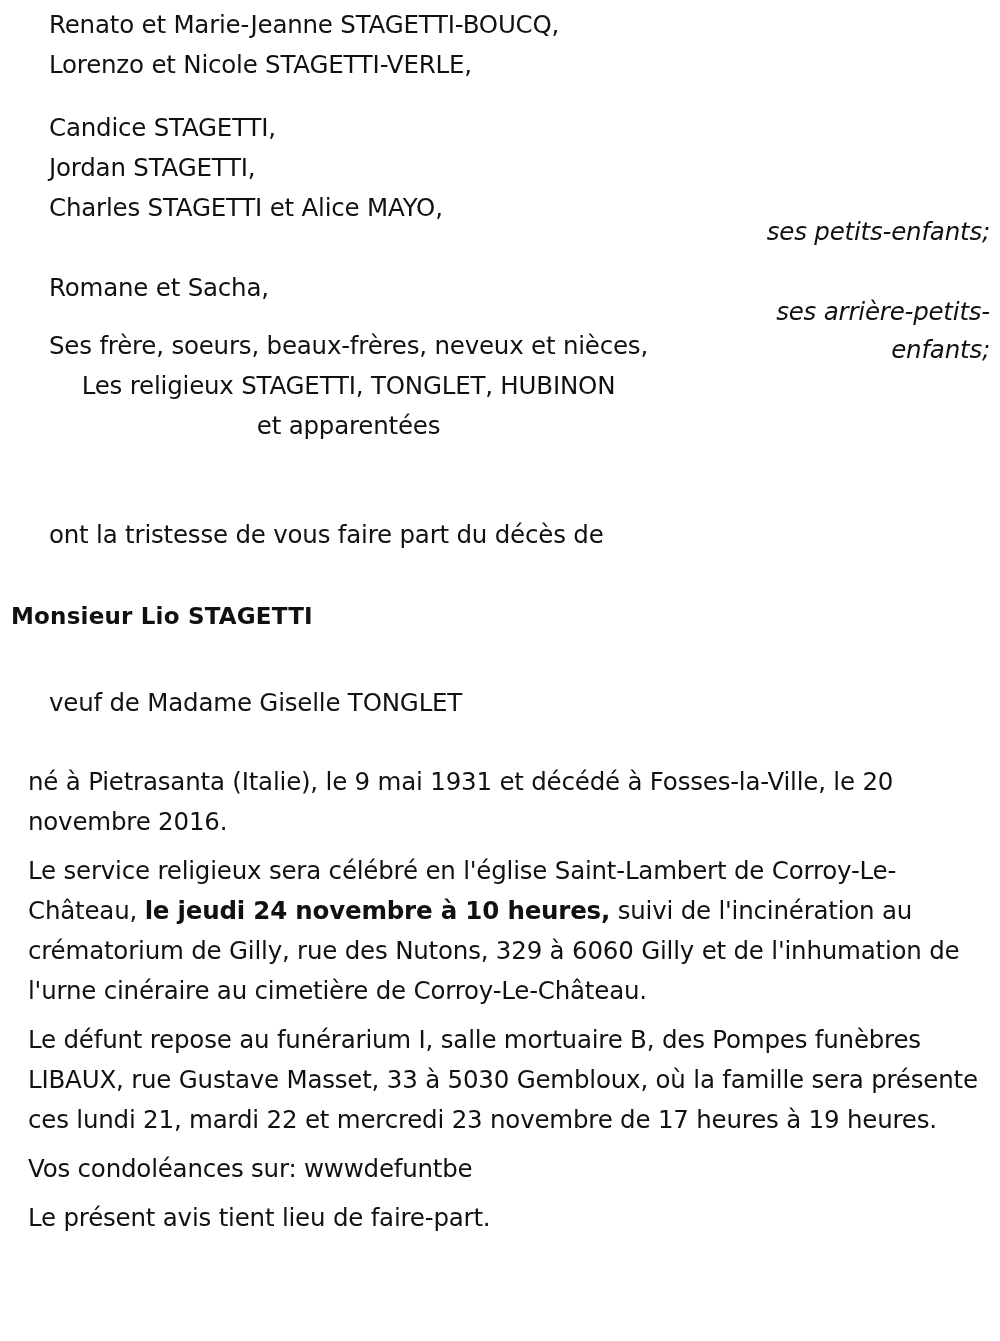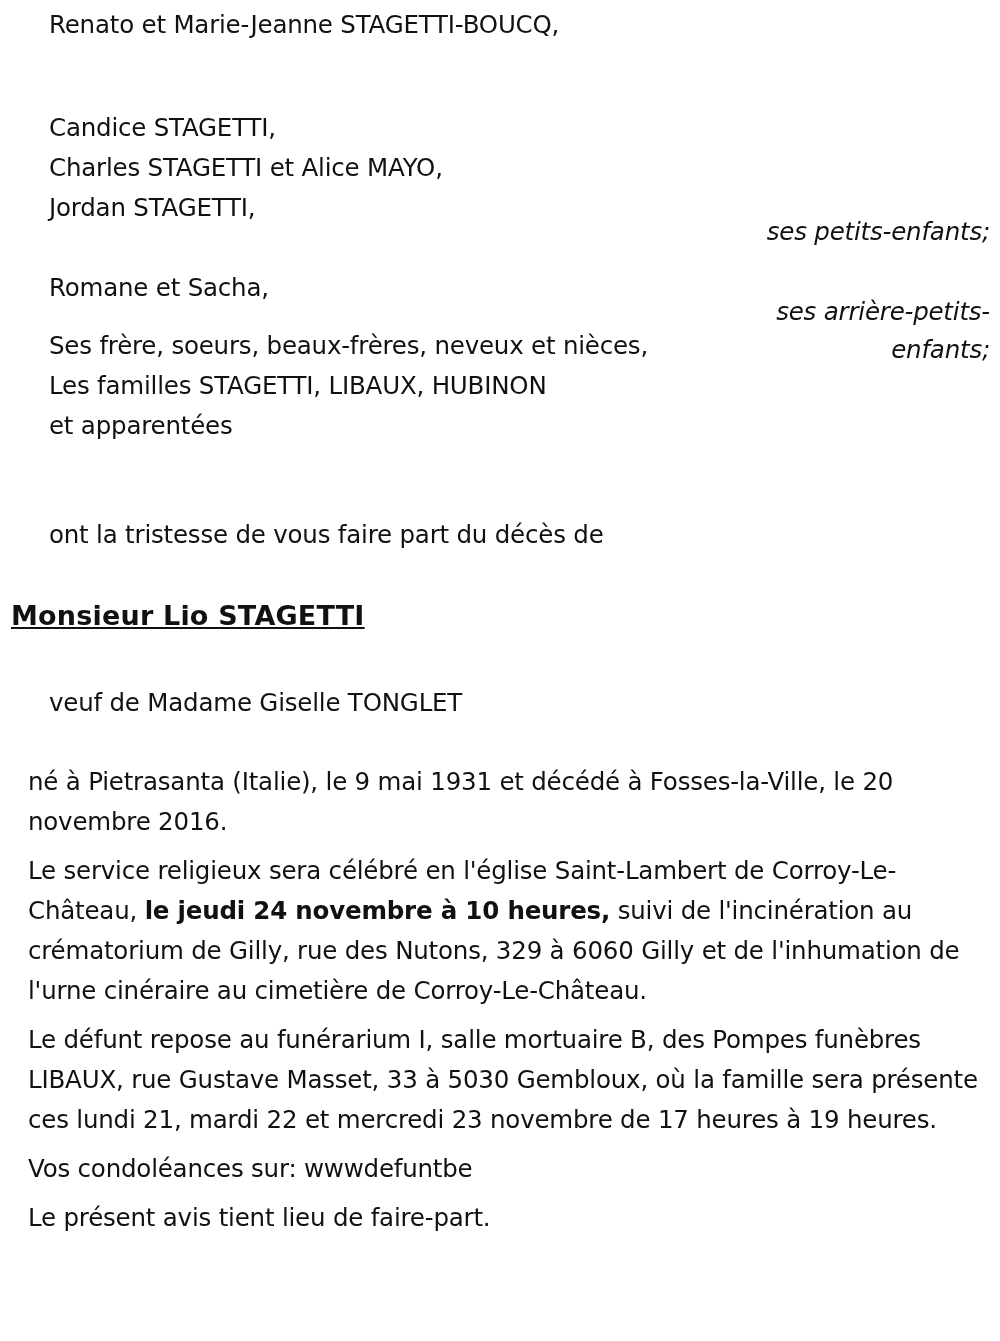--- a/index.html
+++ b/index.html
@@ -32,31 +32,30 @@
       font-style: italic;
       line-height: 38px;
       padding-right: 10px;
     }
     .group-children { position: absolute; top: 5px; left: 11px; right: 10px; }
     .group-children .relation { position: absolute; top: 69px; right: 0; padding-right: 0; }
     .group-grand { position: absolute; top: 108px; left: 11px; right: 10px; }
     .group-grand .relation { position: absolute; top: 105px; right: 0; padding-right: 0; }
     .group-great { position: absolute; top: 268px; left: 11px; right: 10px; }
     .group-great .relation { position: absolute; top: 25px; right: 0; padding-right: 0; width: 260px; white-space: normal; }
-    .group-family { position: absolute; top: 326px; left: 11px; }
+    .group-family { position: absolute; top: 326px; left: 11px; text-align: center; }
     .announce { position: absolute; top: 515px; left: 11px; }
     .deceased-name {
       position: absolute;
       top: 592px;
       left: 11px;
-      font-size: 27px;
+      font-size: 23px;
       font-weight: bold;
       line-height: 48px;
       letter-spacing: 0.2px;
-      text-decoration: underline;
     }
     .widow { position: absolute; top: 683px; left: 11px; }
     .body-text {
       position: absolute;
       top: 762px;
       left: 11px;
       width: 985px;
     }
     .body-text p {
       margin: 0 0 9px 17px;
@@ -65,37 +64,38 @@
     }
     .bold { font-weight: bold; }
   </style>
 </head>
 <body>
 
 <div class="page">
 
   <div class="group-children">
     <span class="line">Renato et Marie-Jeanne STAGETTI-BOUCQ,</span>
+    <span class="line">Lorenzo et Nicole STAGETTI-VERLE,</span>
   </div>
 
   <div class="group-grand">
     <span class="line">Candice STAGETTI,</span>
+    <span class="line">Jordan STAGETTI,</span>
     <span class="line">Charles STAGETTI et Alice MAYO,</span>
-    <span class="line">Jordan STAGETTI,</span>
     <span class="relation">ses petits-enfants;</span>
   </div>
 
   <div class="group-great">
     <span class="line">Romane et Sacha,</span>
     <span class="relation">ses arrière-petits-enfants;</span>
   </div>
 
   <div class="group-family">
     <span class="line">Ses frère, soeurs, beaux-frères, neveux et nièces,</span>
-    <span class="line">Les familles STAGETTI, LIBAUX, HUBINON</span>
+    <span class="line">Les religieux STAGETTI, TONGLET, HUBINON</span>
     <span class="line">et apparentées</span>
   </div>
 
   <span class="line announce">ont la tristesse de vous faire part du décès de</span>
 
   <div class="deceased-name">Monsieur Lio STAGETTI</div>
 
   <span class="line widow">veuf de Madame Giselle TONGLET</span>
 
   <div class="body-text">

